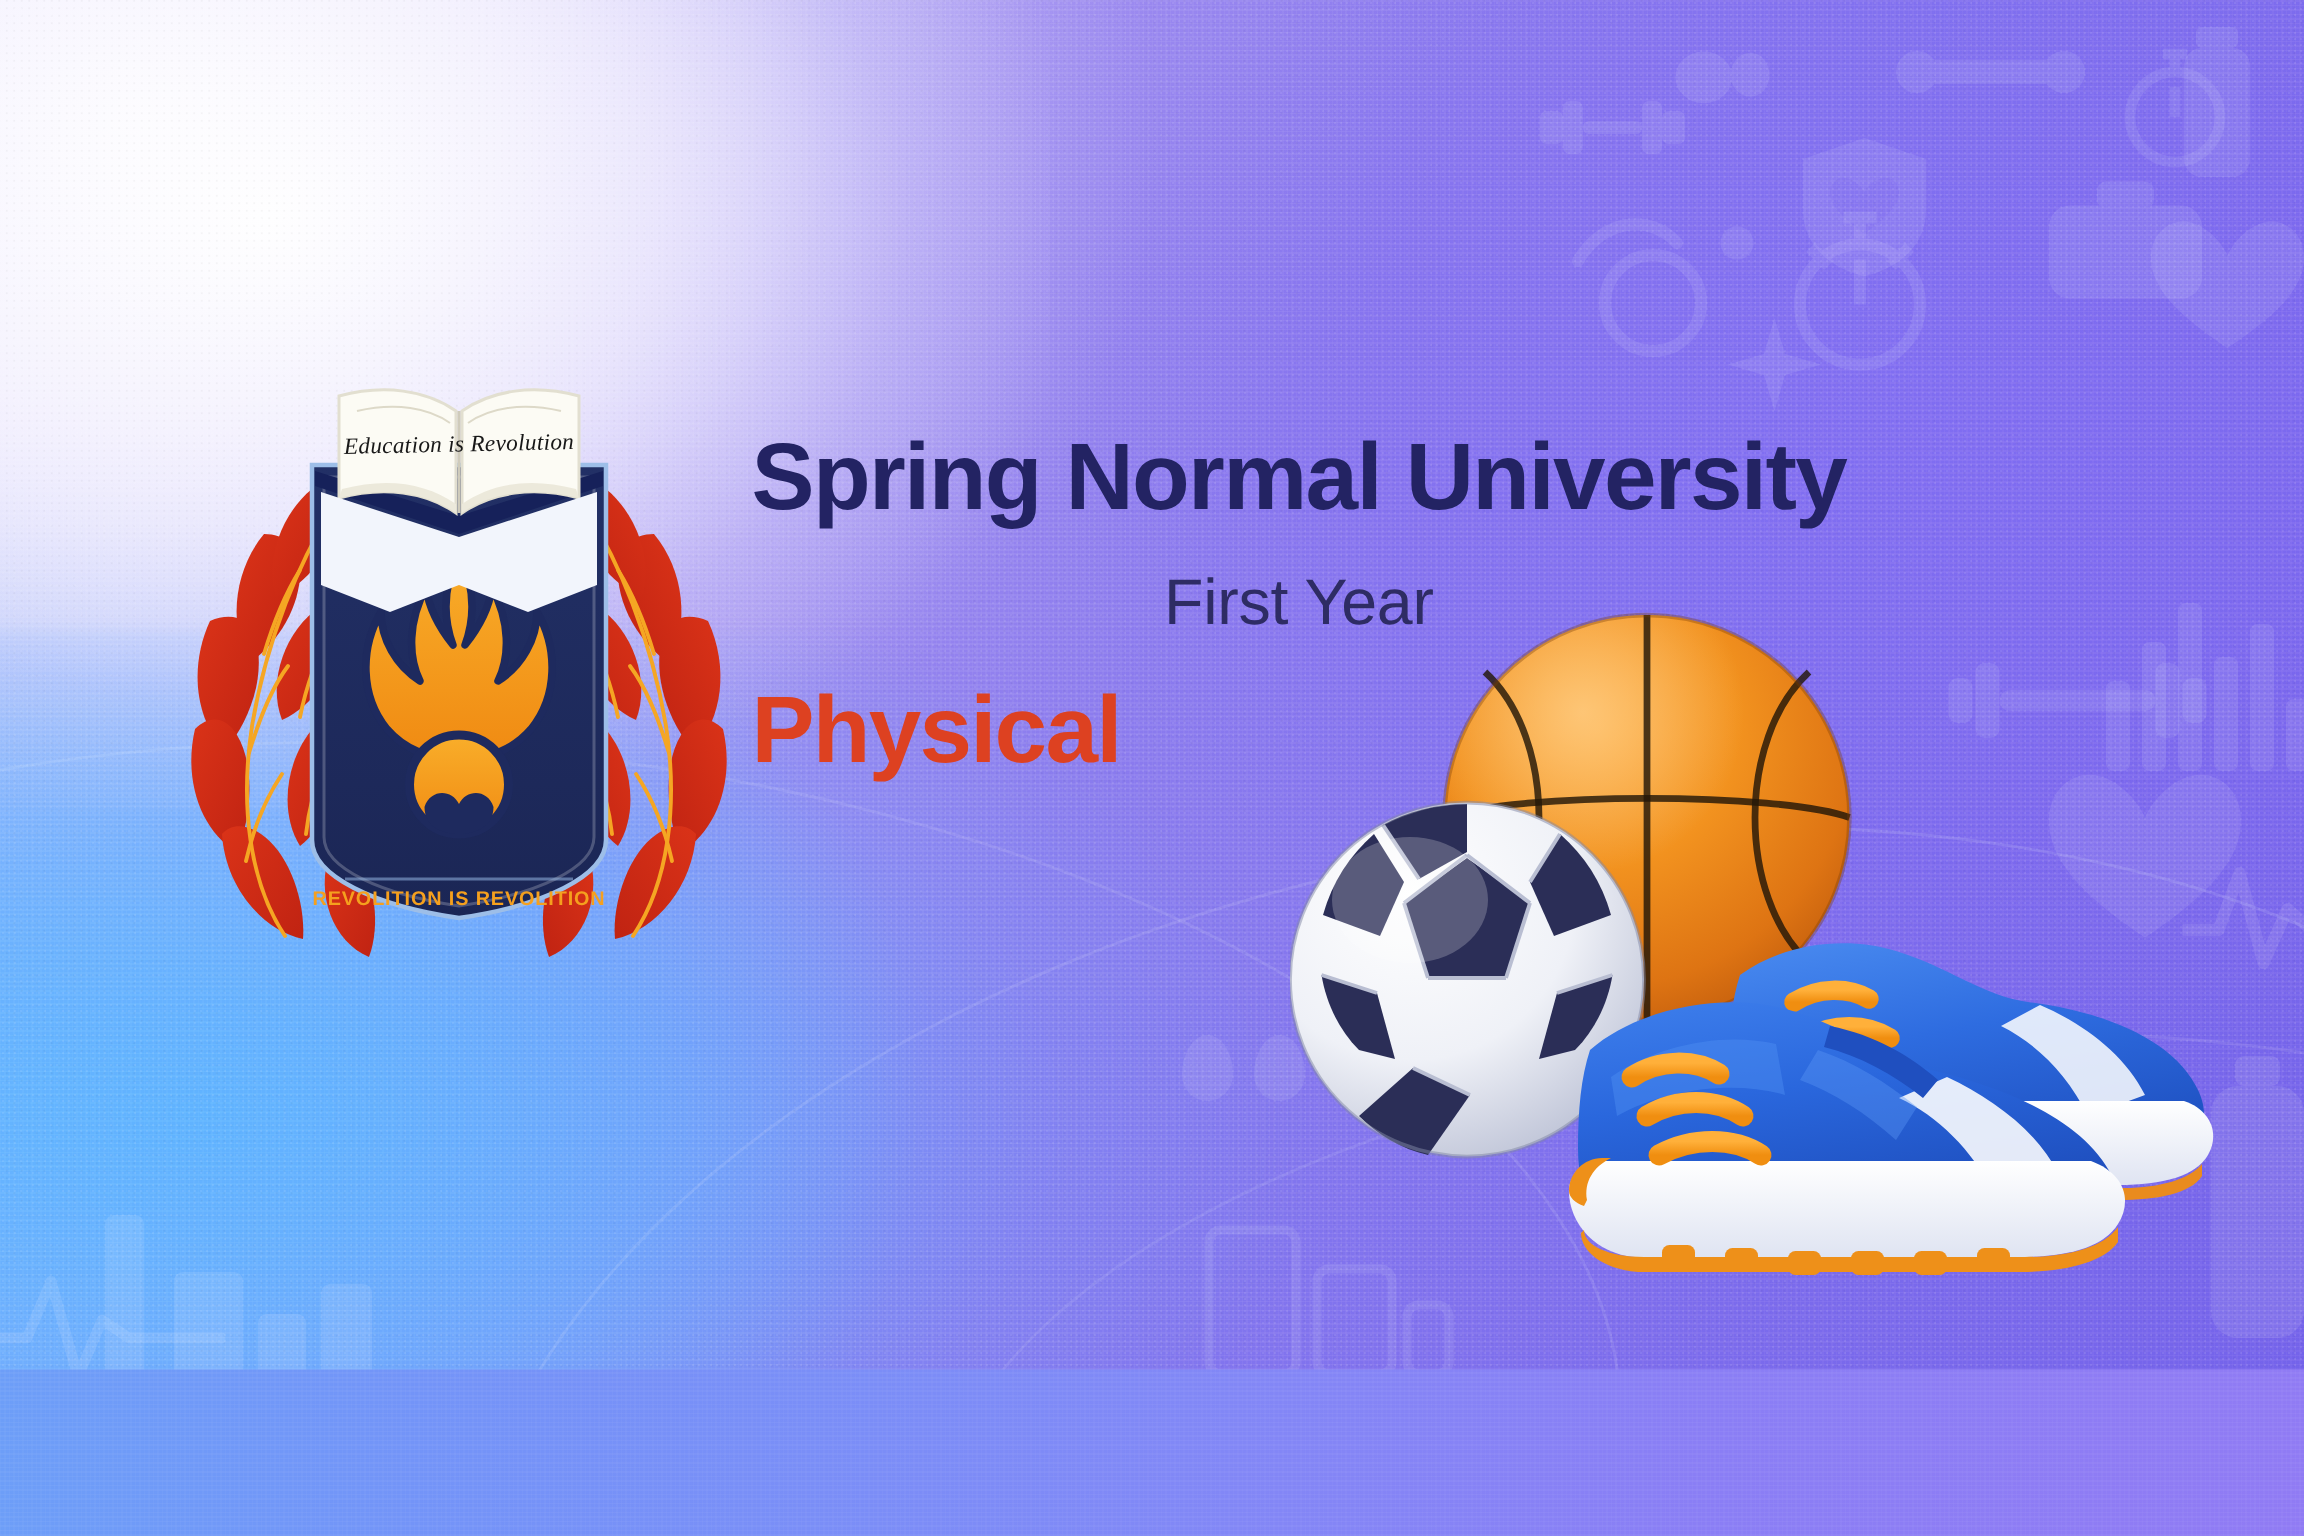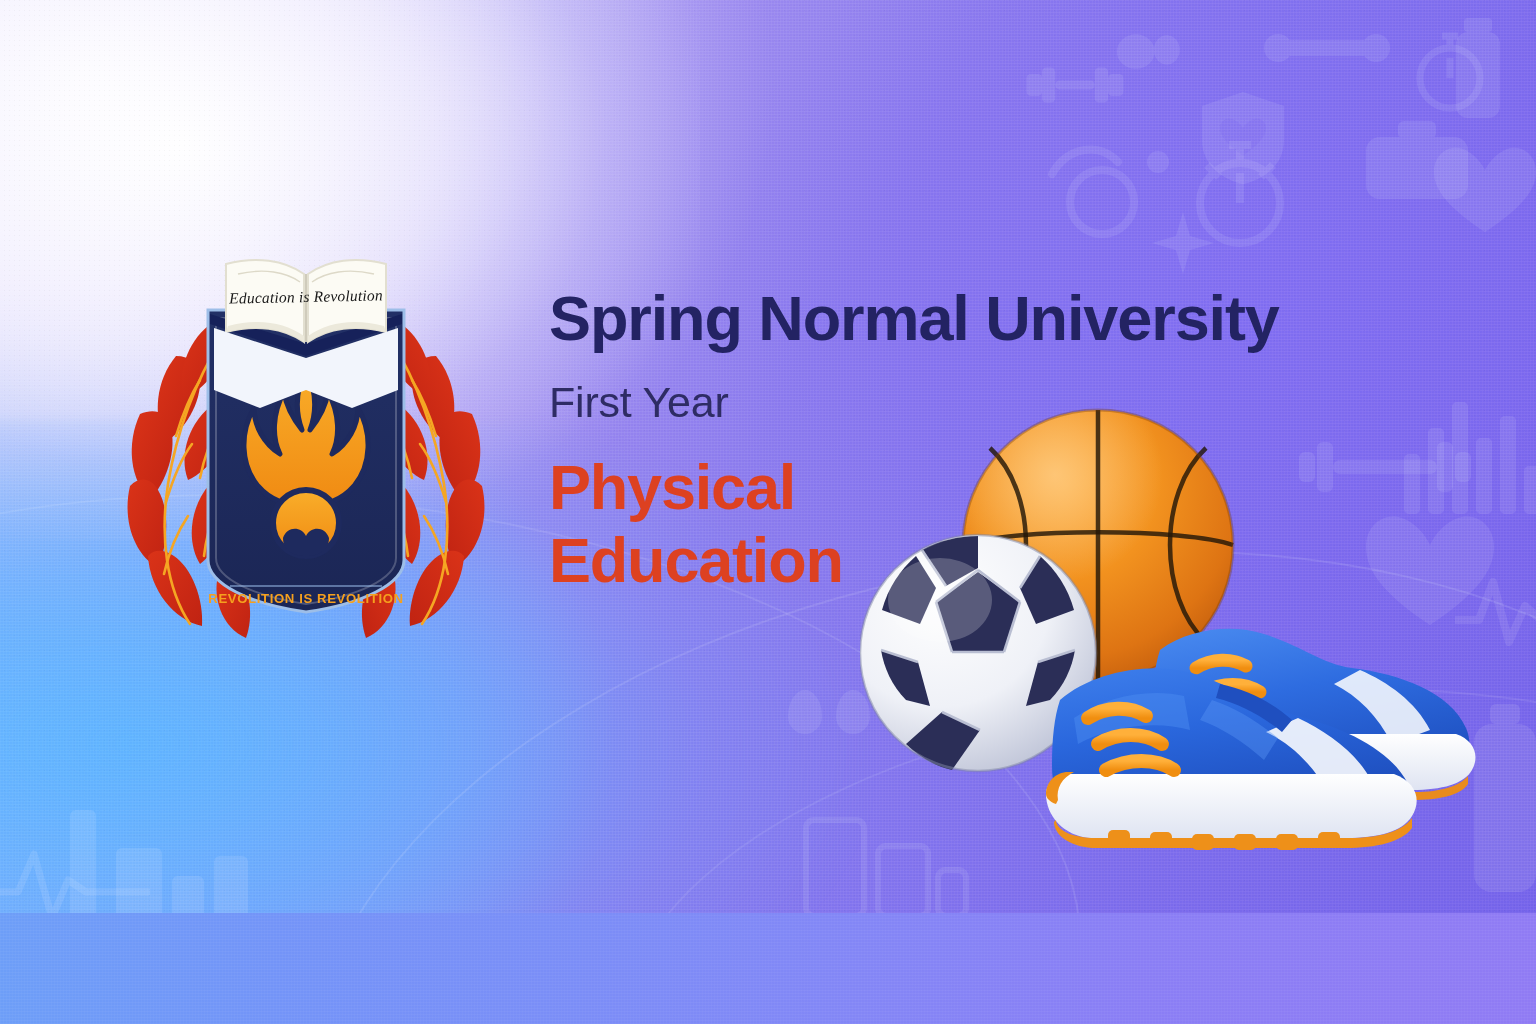--- a/index.html
+++ b/index.html
@@ -143,39 +143,40 @@
     transform: translateX(-50%);
     font-family: "Liberation Sans", sans-serif;
     font-weight: 700;
     font-size: 13.2px;
     letter-spacing: 0.6px;
     color: #F5A01E;
     white-space: nowrap;
   }
 
   
-  .textblock { position: absolute; left: 549px; top: 283px; }
+  .textblock { position: absolute; left: 501px; top: 283px; }
   .uni-title {
     font-family: "Liberation Sans", sans-serif;
     font-weight: 700;
     font-size: 63px;
     line-height: 70px;
     color: #232363;
     letter-spacing: -1.1px;
     margin: 0;
     white-space: nowrap;
   }
   .year-line {
     font-family: "Liberation Sans", sans-serif;
     font-weight: 400;
     font-size: 43px;
     line-height: 52px;
     color: #2e2c64;
     margin: 23px 0 0 0;
     letter-spacing: -0.2px;
+    text-align: center;
   }
   .subject {
     font-family: "Liberation Sans", sans-serif;
     font-weight: 700;
     font-size: 63px;
     line-height: 73px;
     color: #dd4121;
     letter-spacing: -1.2px;
     margin: 23px 0 0 0;
   }
@@ -471,21 +472,20 @@
     </svg>
     <div class="crest-book-text">Education is Revolution</div>
     <div class="crest-motto">REVOLITION IS REVOLITION</div>
   </div>
 
   <div class="textblock">
     <h1 class="uni-title">Spring Normal University</h1>
     <div class="year-line">First Year</div>
     <div class="subject">
       <div>Physical</div>
-      <div>Education</div>
     </div>
   </div>
 
   <div class="sports">
     <svg viewBox="0 0 670 450">
       <defs>
         <radialGradient id="bballG" cx="38%" cy="28%" r="82%">
           <stop offset="0%" stop-color="#FBA83C"></stop>
           <stop offset="42%" stop-color="#F2921F"></stop>
           <stop offset="78%" stop-color="#DE7413"></stop>

